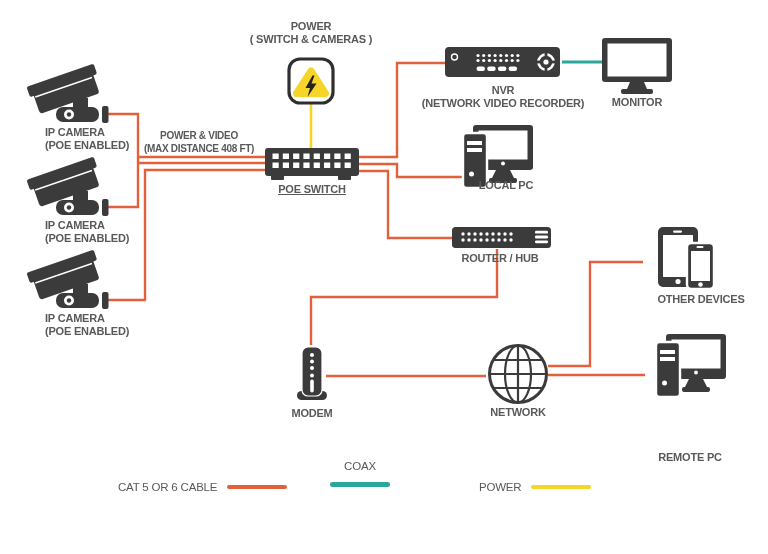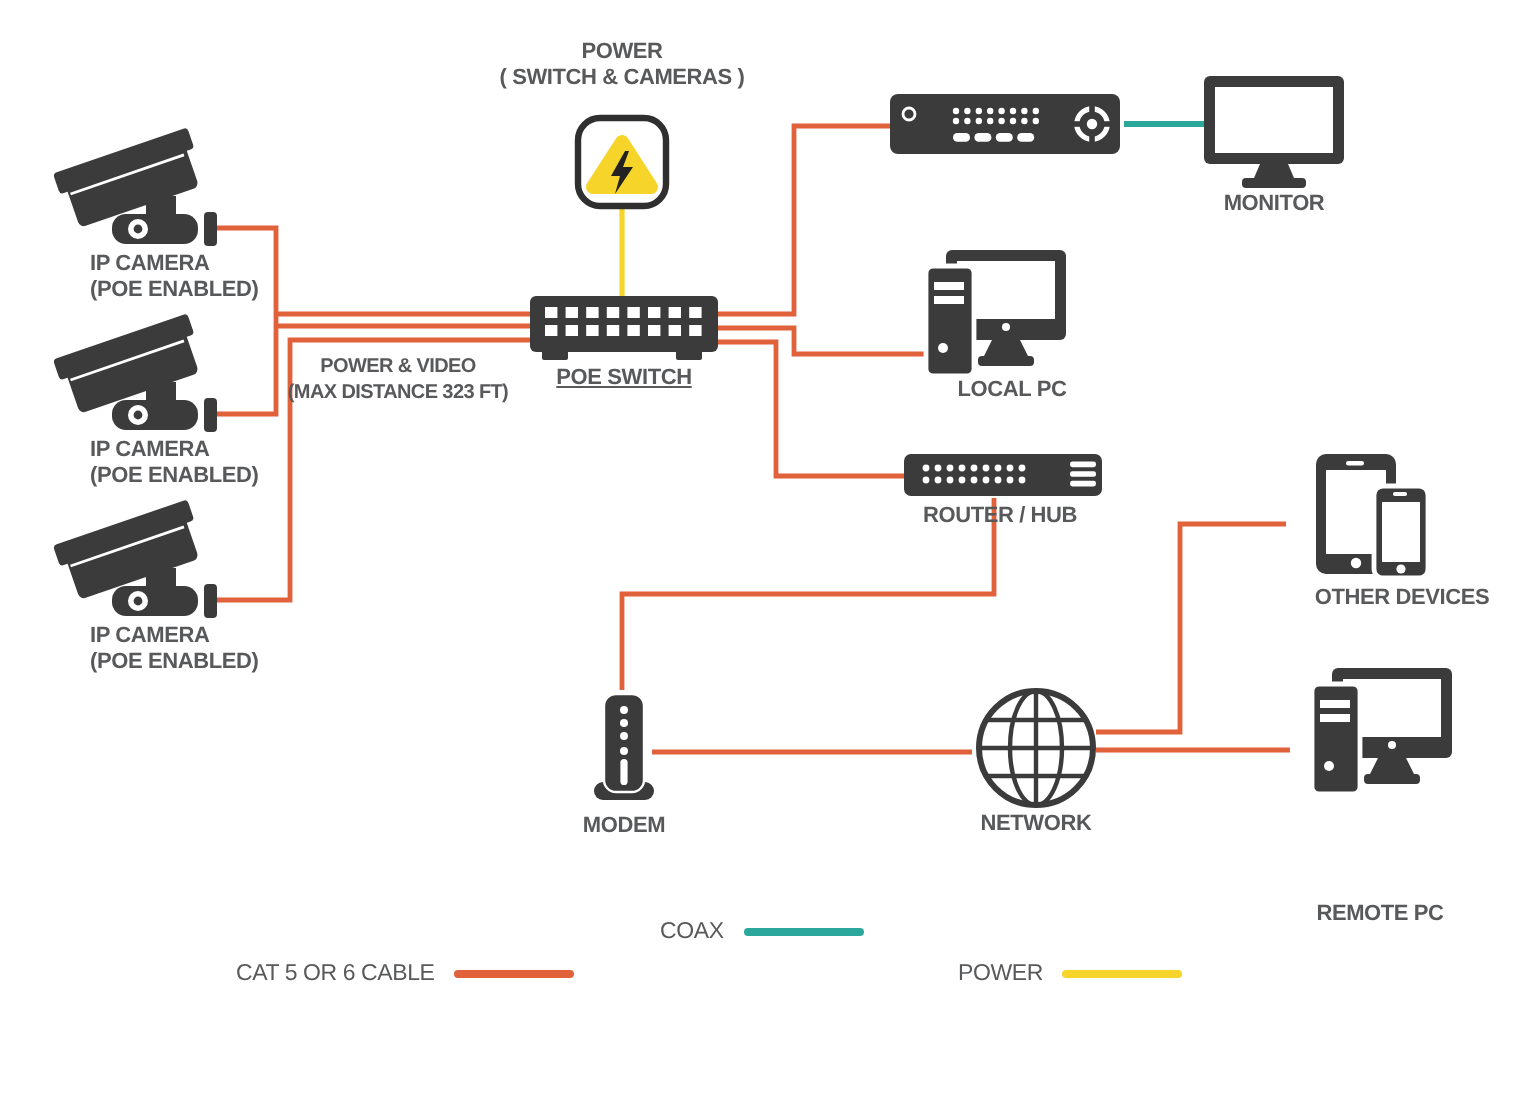--- a/index.html
+++ b/index.html
@@ -10,21 +10,21 @@
   svg.layer{position:absolute;left:0;top:0;}
   .wire{fill:none;stroke-linejoin:miter;stroke-linecap:butt;}
   .cat5{stroke:var(--cat5);stroke-width:2.4;}
   .coax{stroke:var(--coax);stroke-width:3;}
   .powerline{stroke:var(--power);stroke-width:2.6;}
   .lbl{
     position:absolute;color:var(--label);font-weight:bold;font-size:11px;
     line-height:12.5px;letter-spacing:-0.2px;white-space:nowrap;
   }
   .center{transform:translateX(-50%);text-align:center;}
-  .note{font-size:10px;line-height:13px;letter-spacing:-0.3px;margin-top:48px;}
+  .note{font-size:10px;line-height:13px;letter-spacing:-0.3px;}
   .legend-item{
     position:absolute;display:flex;align-items:center;gap:10px;
     color:var(--label);font-weight:normal;font-size:11.5px;letter-spacing:-0.2px;white-space:nowrap;
   }
   .swatch{display:inline-block;width:60px;height:4.5px;border-radius:2.5px;}
 </style>
 </head>
 <body>
 
 <div class="stage">
@@ -227,39 +227,43 @@
     <div>IP CAMERA</div>
     <div>(POE ENABLED)</div>
   </div>
   <div class="lbl" style="left:45px;top:312px;">
     <div>IP CAMERA</div>
     <div>(POE ENABLED)</div>
   </div>
 
   <div class="lbl note center" style="left:199px;top:129px;">
     <div>POWER &amp; VIDEO</div>
-    <div>(MAX DISTANCE 323 FT)</div>
+    <div>(MAX DISTANCE 408 FT)</div>
   </div>
 
   <div class="lbl center" style="left:312px;top:183px;text-decoration:underline;">POE SWITCH</div>
 
+  <div class="lbl center" style="left:503px;top:84px;">
+    <div>NVR</div>
+    <div>(NETWORK VIDEO RECORDER)</div>
+  </div>
 
   <div class="lbl center" style="left:637px;top:96px;">MONITOR</div>
-  <div class="lbl center" style="left:494px;top:189px;padding-left:24px;">LOCAL PC</div>
+  <div class="lbl center" style="left:494px;top:179px;padding-left:24px;">LOCAL PC</div>
   <div class="lbl center" style="left:500px;top:252px;">ROUTER / HUB</div>
   <div class="lbl center" style="left:701px;top:293px;">OTHER DEVICES</div>
   <div class="lbl center" style="left:312px;top:407px;">MODEM</div>
   <div class="lbl center" style="left:518px;top:406px;">NETWORK</div>
   <div class="lbl center" style="left:690px;top:406px;margin-top:45px;">REMOTE PC</div>
 
   <div class="legend-item" style="left:118px;top:481px;">
     <span>CAT 5 OR 6 CABLE</span>
     <span class="swatch" style="background: rgb(224, 97, 58);"></span>
   </div>
-  <div class="legend-item" style="left:330px;top:460px;">
+  <div class="legend-item" style="left:330px;top:460px;flex-direction:column;">
     <span>COAX</span>
     <span class="swatch" style="background: rgb(43, 168, 155);"></span>
   </div>
   <div class="legend-item" style="left:479px;top:481px;">
     <span>POWER</span>
     <span class="swatch" style="background: rgb(246, 212, 42);"></span>
   </div>
 
 </div>
 

